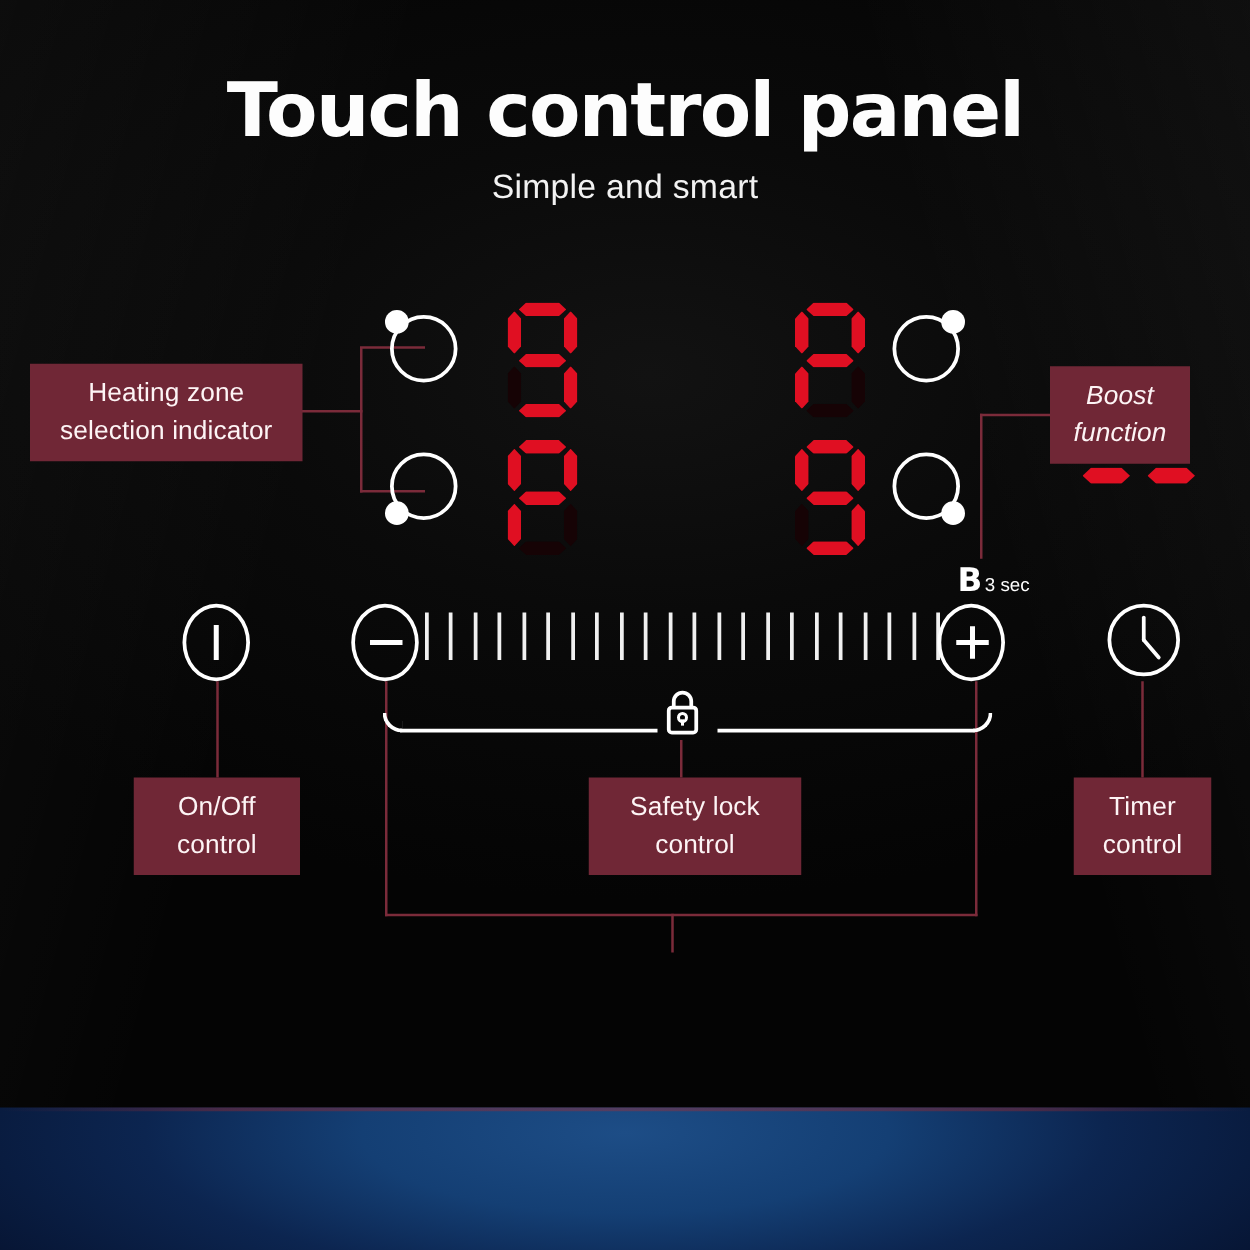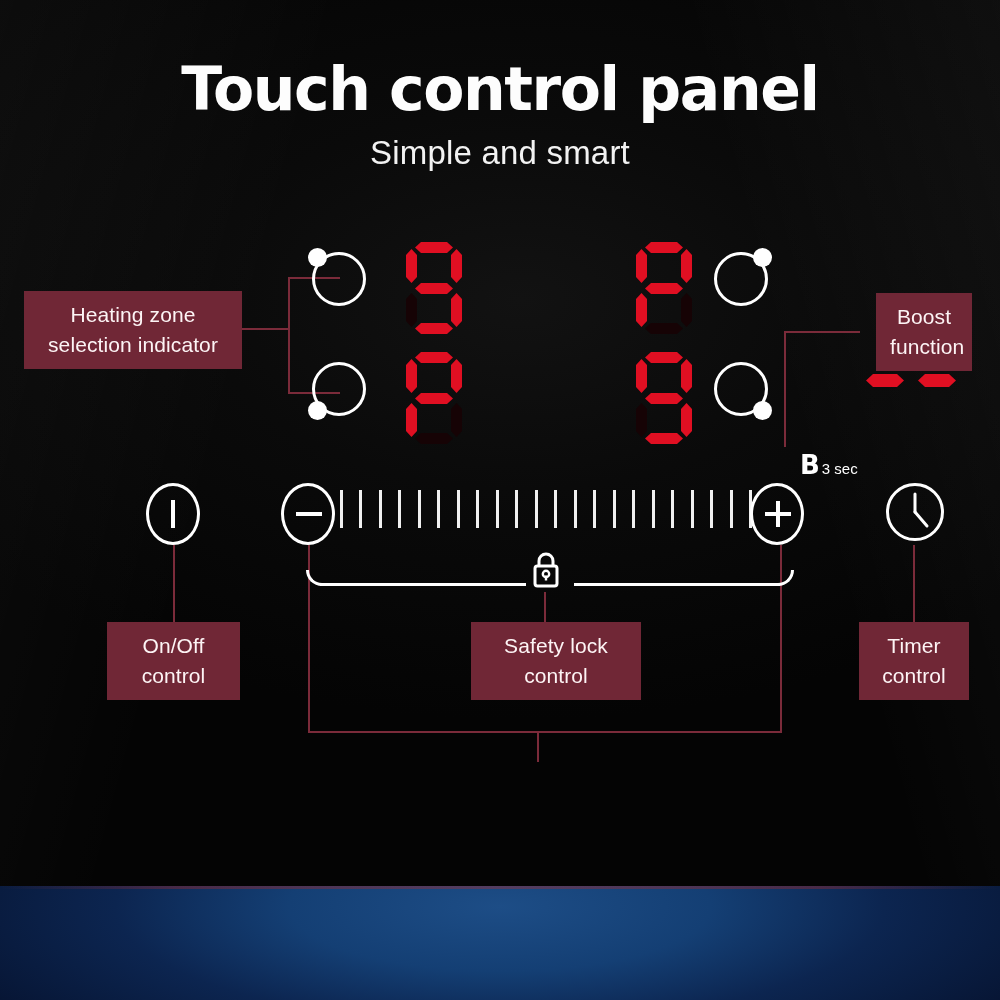--- a/index.html
+++ b/index.html
@@ -36,21 +36,21 @@
   }
 
   
   #title{
     position:absolute; left:0; top:54px; width:100%; text-align:center;
     font-size:60px; font-weight:700; letter-spacing:-1.4px; color:#fdfdfd;
     font-family:"DejaVu Sans", sans-serif;
   }
   #subtitle{
     position:absolute; left:0; top:134px; width:100%; text-align:center;
-    font-size:33px; font-weight:400; color:#f2f2f2; letter-spacing:0.2px;
+    font-size:27px; font-weight:400; color:#f2f2f2; letter-spacing:0.2px;
   }
 
   
   .label-box{
     position:absolute;
     background:#702736;
     color:#fdf4f5;
     text-align:center;
     font-size:21px;
     line-height:1.42;
@@ -95,21 +95,21 @@
   .s-g{ top:41px; }
 
   
   #boost-dashes{ position:absolute; left:866px; top:374px; width:100px; height:16px; }
   #boost-dashes .bd{
     position:absolute; top:0; width:38px; height:13px; background:#e00f22;
     clip-path: polygon(7px 0, calc(100% - 7px) 0, 100% 50%, calc(100% - 7px) 100%, 7px 100%, 0 50%);
   }
 
   
-  #b3sec{ position:absolute; left:766px; top:450px; color:#fff;margin-left:34px; }
+  #b3sec{ position:absolute; left:766px; top:450px; color:#fff; }
   #b3sec .b{ font-size:26px; font-weight:700; font-family:"DejaVu Sans",sans-serif; }
   #b3sec .t{ font-size:15px; font-weight:400; margin-left:2px; }
 
   
   .key{
     position:absolute; border:3px solid #fff; border-radius:50%;
     width:54px; height:62px;
   }
   .key .glyph{ position:absolute; background:#fff; }
 
@@ -275,21 +275,21 @@
   <svg id="lock-icon" viewBox="0 0 32 40">
     <path d="M9 16 V11 a7 7 0 0 1 14 0 V16" fill="none" stroke="#fff" stroke-width="3"></path>
     <rect x="5" y="16" width="22" height="20" rx="2.5" fill="none" stroke="#fff" stroke-width="3"></rect>
     <circle cx="16" cy="24" r="3.2" fill="none" stroke="#fff" stroke-width="2.4"></circle>
     <rect x="14.8" y="25.5" width="2.4" height="5" fill="#fff"></rect>
   </svg>
 
   <div class="label-box" style="left:24px; top:291px; width:218px;">Heating zone
 selection indicator</div>
 
-  <div class="label-box" style="left:876px; top:293px; width:96px;">Boost
+  <div class="label-box" style="left:840px; top:293px; width:112px;font-style:italic;">Boost
 function</div>
 
   <div class="label-box" style="left:107px; top:622px; width:133px;">On/Off
 control</div>
 
   <div class="label-box" style="left:471px; top:622px; width:170px;">Safety lock
 control</div>
 
   <div class="label-box" style="left:859px; top:622px; width:110px;">Timer
 control</div>

